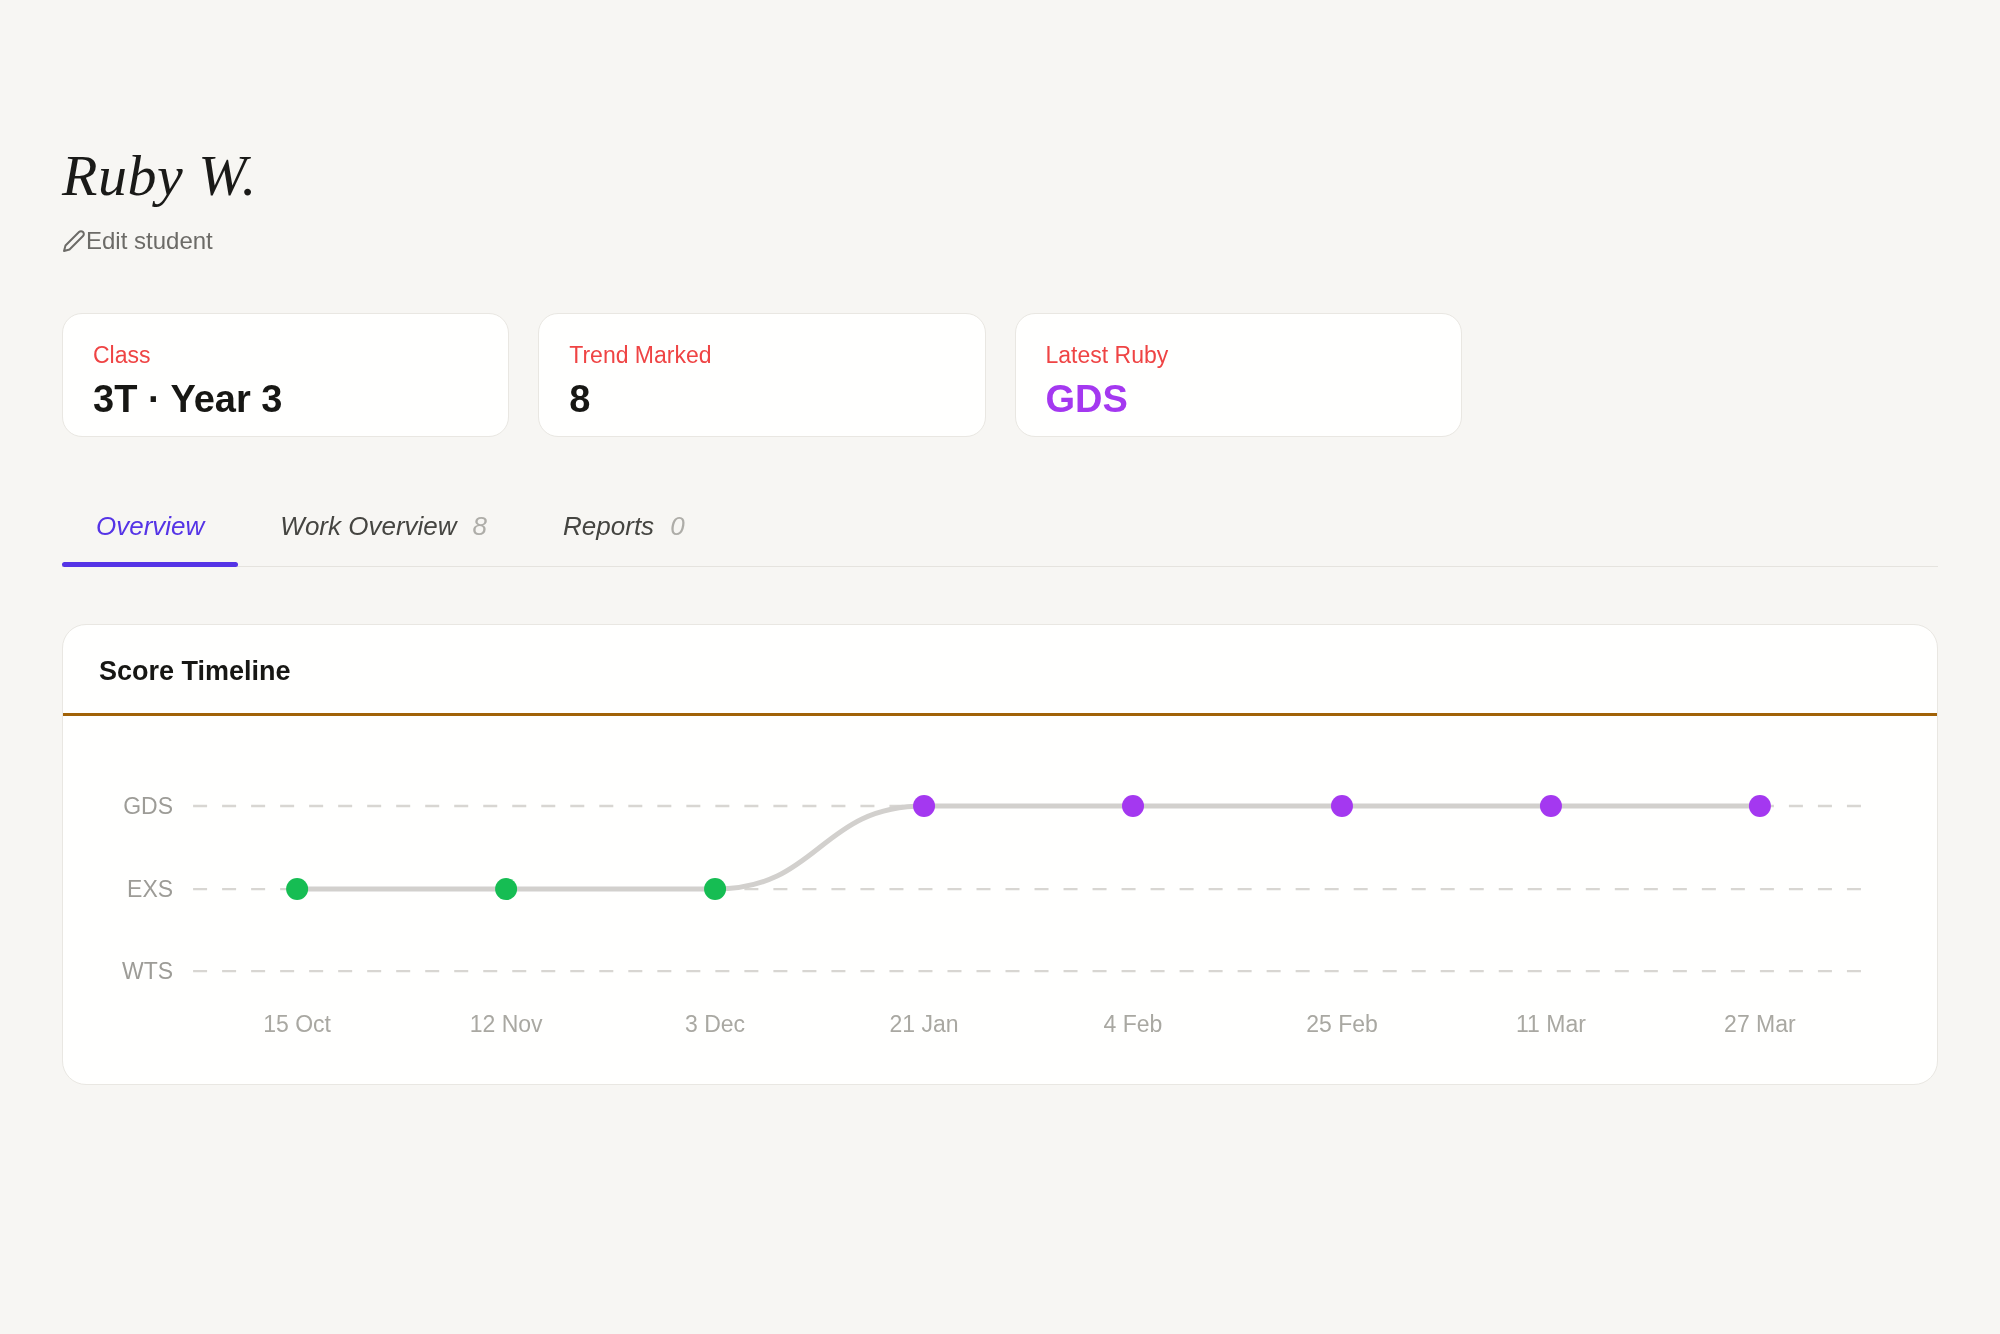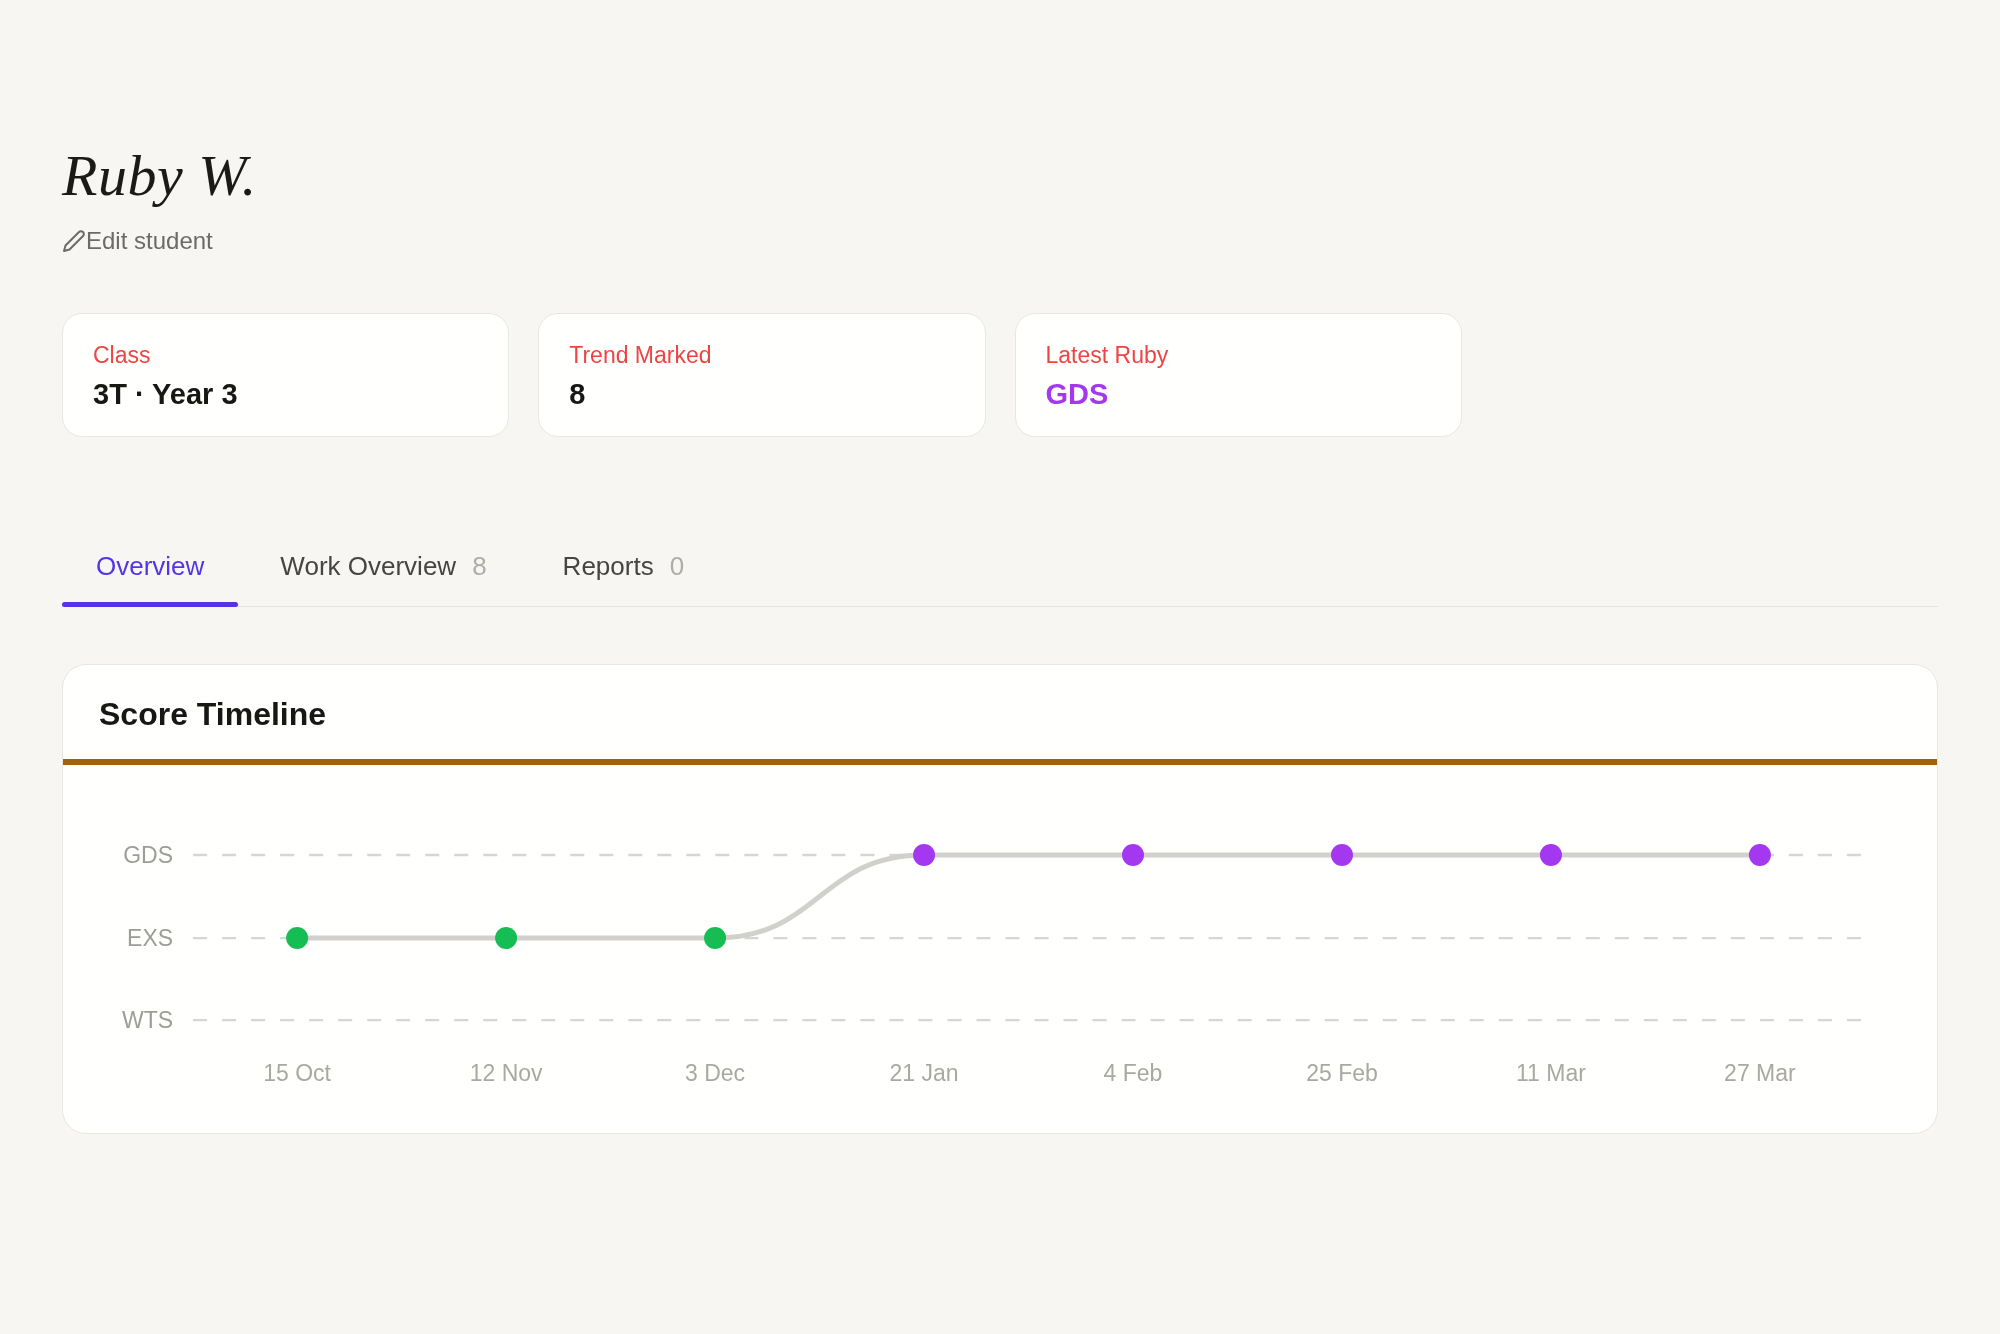--- a/index.html
+++ b/index.html
@@ -41,35 +41,36 @@
   .stat-card {
     background:#fffffe;
     border:1.5px solid #e9e7e2;
     border-radius:20px;
     padding:28px 30px 30px;
     height:124px;
   }
   .stat-label { font-size:23px; color:#ef4444; }
   .stat-value {
     margin-top:9px;
-    font-size:29px;
+    font-size:38px;
     font-weight:700;
     color:#171714;
     display:flex;
     align-items:center;
     gap:12px;
     text-align:center;
   }
   .stat-value.purple { color:#a438f0; }
 
   
   .tabs {
-    margin-top:114px;
+    margin-top:74px;
     display:flex;
     border-bottom:1px solid #e5e3de;
+    font-style:italic;
   }
   .tab {
     position:relative;
     padding:0 34px 24px;
     font-size:26px;
     color:#454541;
     cursor:pointer;
     display:flex;
     align-items:baseline;
     gap:16px;
@@ -89,24 +90,24 @@
   
   .timeline-card {
     margin-top:57px;
     background:#fffffe;
     border:1.5px solid #e9e7e2;
     border-radius:24px;
     overflow:hidden;
   }
   .timeline-header {
     padding:31px 36px 26px;
-    font-size:32px;
+    font-size:27px;
     font-weight:700;
     color:#171714;
-    border-bottom:6px solid #a16207;
+    border-bottom:3px solid #a16207;
   }
   .chart-wrap { width:100%; }
   .chart-wrap svg { display:block; width:100%; height:auto; }
   .ytick { font-family:"Liberation Sans", sans-serif; font-size:23px; fill:#9d9c97; }
   .xtick { font-family:"Liberation Sans", sans-serif; font-size:23px; fill:#a9a8a2; }
 </style>
 </head>
 <body>
 
 <div class="page">

